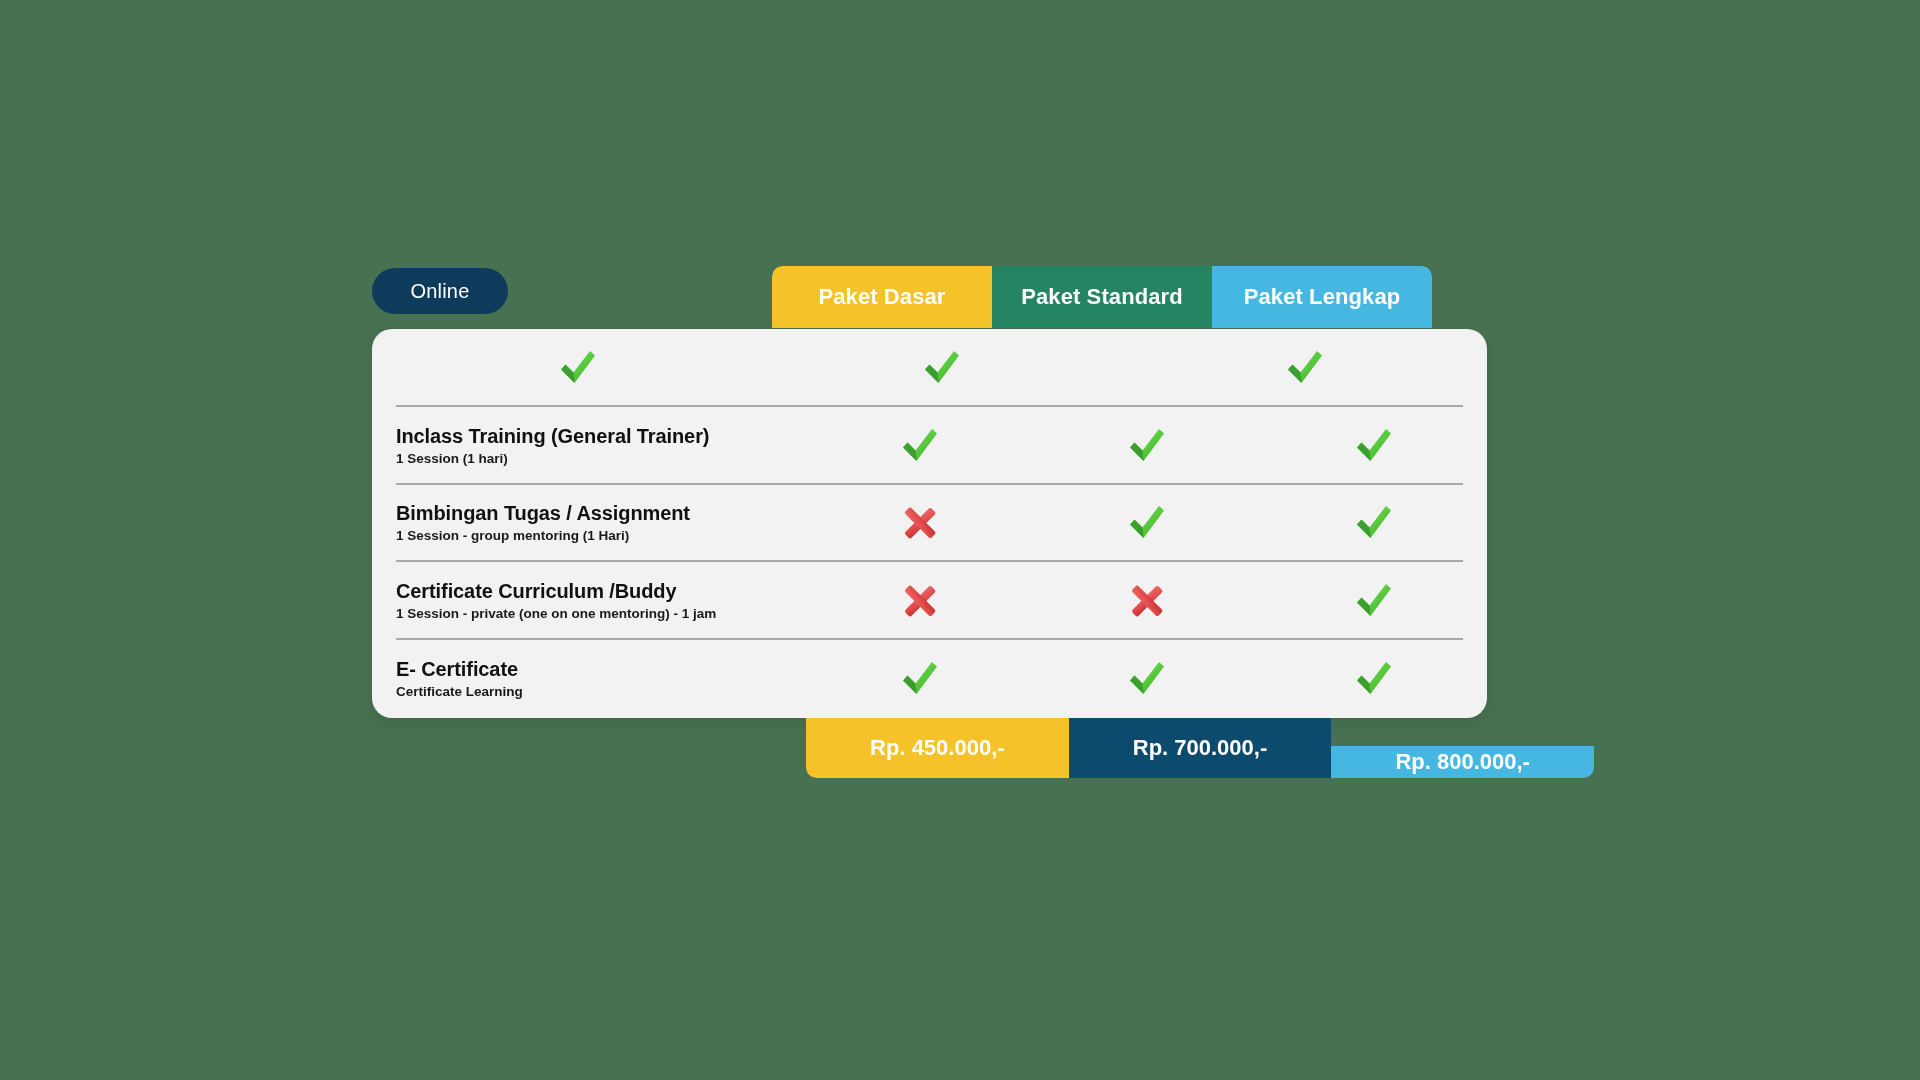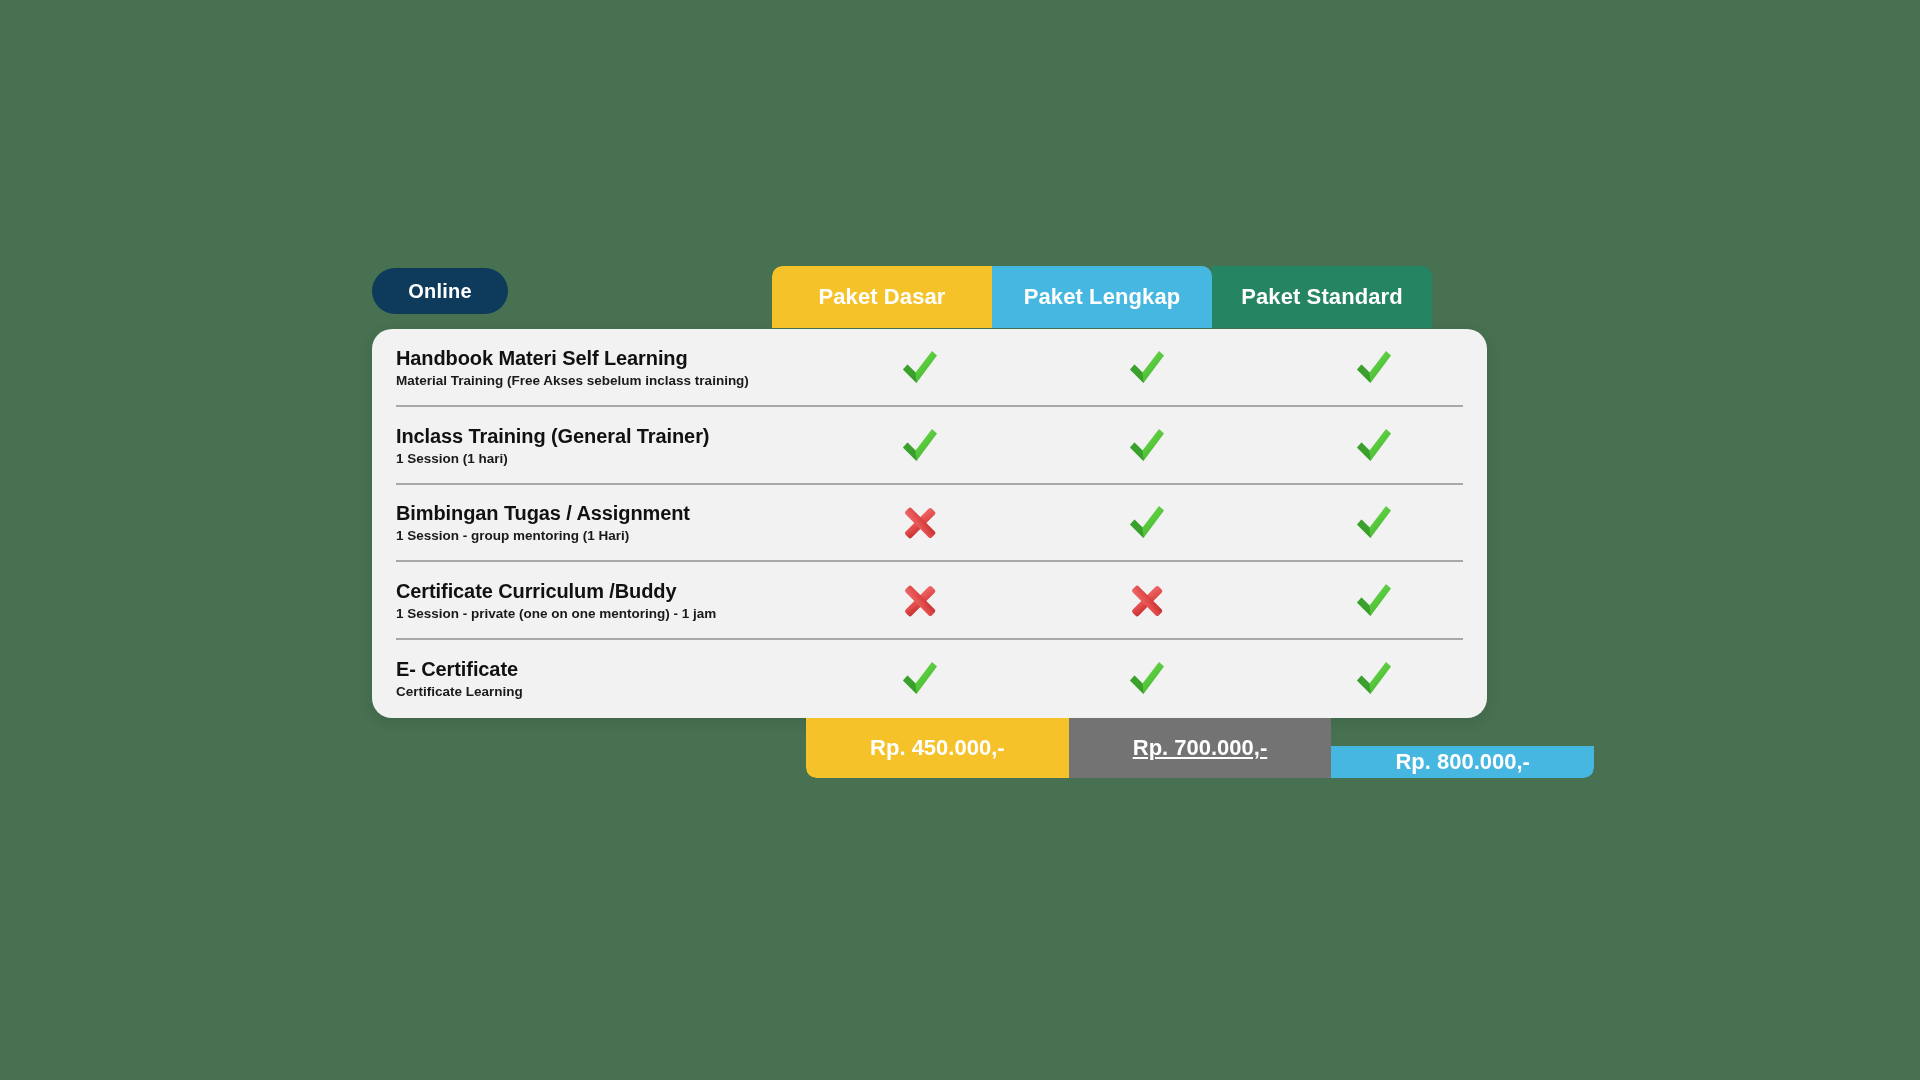--- a/index.html
+++ b/index.html
@@ -31,21 +31,21 @@
     top: 268px;
     width: 136px;
     height: 46px;
     background: #0E3B5C;
     border-radius: 23px;
     display: flex;
     align-items: center;
     justify-content: center;
     color: #ffffff;
     font-size: 20px;
-    font-weight: bold;
+    font-weight: normal;
     letter-spacing: 0.2px;
   }
 
   
   #plan-headers {
     position: absolute;
     left: 772px;
     top: 266px;
     width: 660px;
     height: 62px;
@@ -173,35 +173,31 @@
 <div id="stage">
 
   <div id="online-badge" style="background: rgb(14, 59, 92);">
     <span>Online</span>
   </div>
 
   <div id="plan-headers">
     <div class="plan-header basic" style="background: rgb(245, 194, 41);">
       <span>Paket Dasar</span>
     </div>
+    <div class="plan-header standard" style="background: rgb(37, 132, 97);">
+      <span>Paket Standard</span>
+    </div>
     <div class="plan-header complete" style="background: rgb(70, 183, 224);">
       <span>Paket Lengkap</span>
-    </div>
-    <div class="plan-header standard" style="background: rgb(37, 132, 97);">
-      <span>Paket Standard</span>
     </div>
   </div>
 
   <div id="compare-card">
     <div id="feature-rows">
         <div class="feature-row">
-          <div class="feature-text">
-            <div class="feature-title">Handbook Materi Self Learning</div>
-            <div class="feature-sub">Material Training (Free Akses sebelum inclass training)</div>
-          </div>
           <div class="marks">
             <div class="mark-cell">
               <svg class="mark-svg" width="46" height="46" viewBox="0 0 46 46" aria-hidden="true">
                 <defs>
                   <linearGradient id="gchk" x1="0" y1="0" x2="1" y2="1">
                     <stop offset="0%" stop-color="#7FDB63"></stop>
                     <stop offset="55%" stop-color="#57C93C"></stop>
                     <stop offset="100%" stop-color="#3EA82B"></stop>
                   </linearGradient>
                 </defs>
@@ -435,21 +431,21 @@
             </div>
           </div>
         </div>
       </div>
   </div>
 
   <div id="plan-prices">
     <div class="plan-price basic" style="background: rgb(245, 194, 41);">
       <span>Rp. 450.000,-</span>
     </div>
-    <div class="plan-price standard" style="background: #737373; text-decoration: underline;">
+    <div class="plan-price standard" style="background: #0c4a6e;">
       <span>Rp. 700.000,-</span>
     </div>
     <div class="plan-price complete" style="background: rgb(70, 183, 224); margin-top: 28px;">
       <span>Rp. 800.000,-</span>
     </div>
   </div>
 
 </div>
 
 </body></html>

